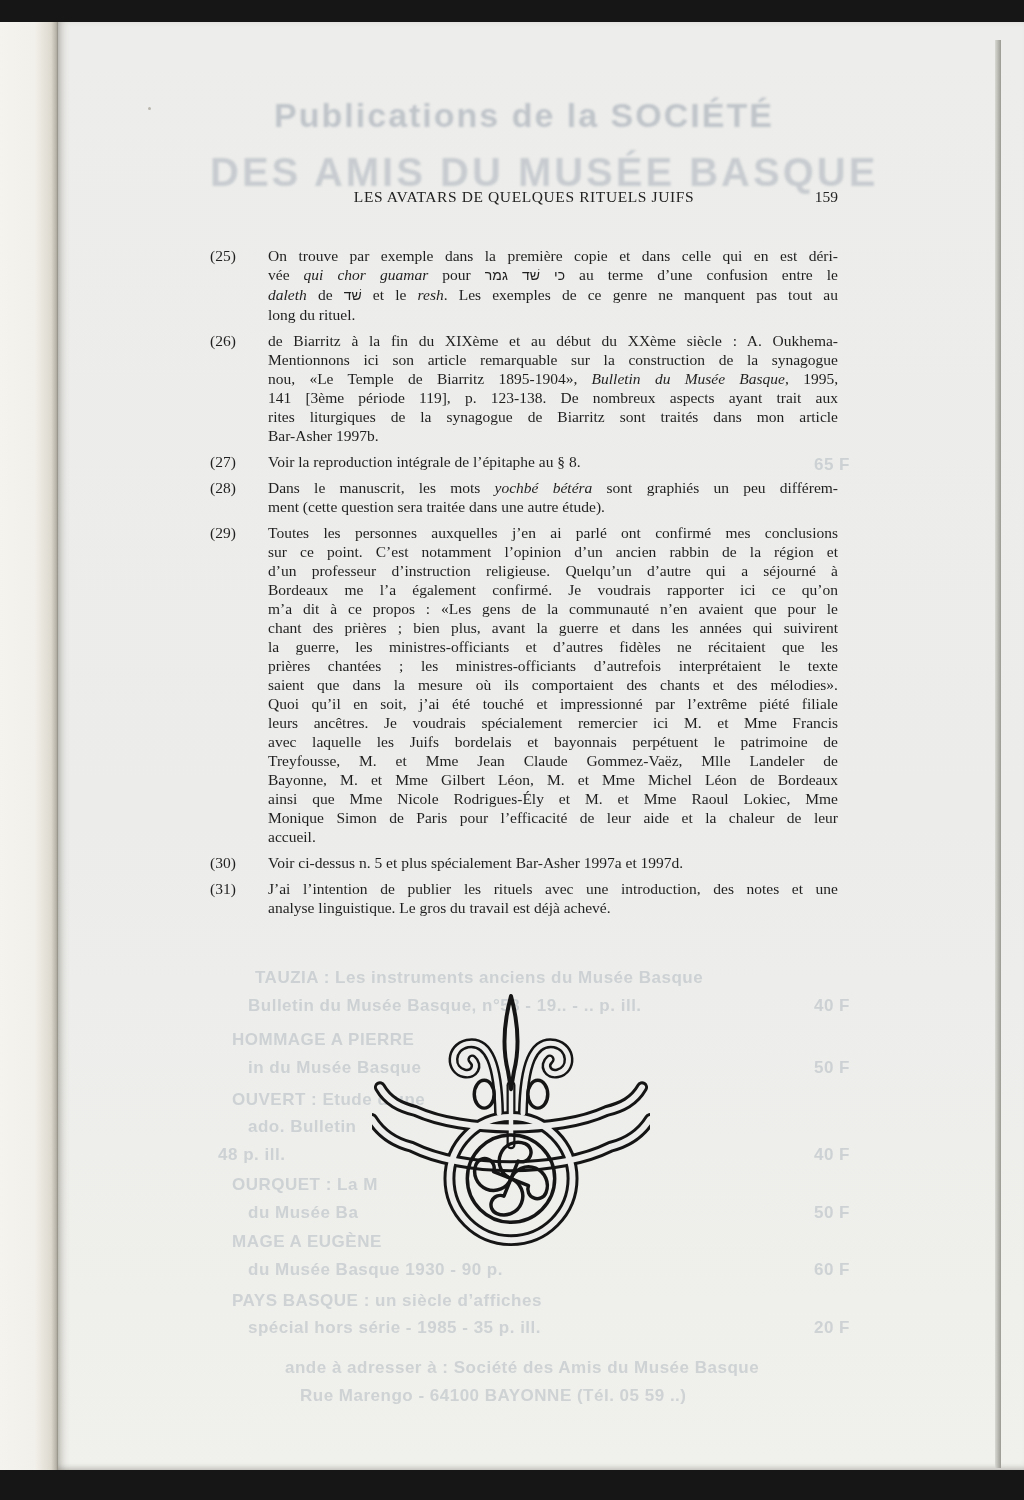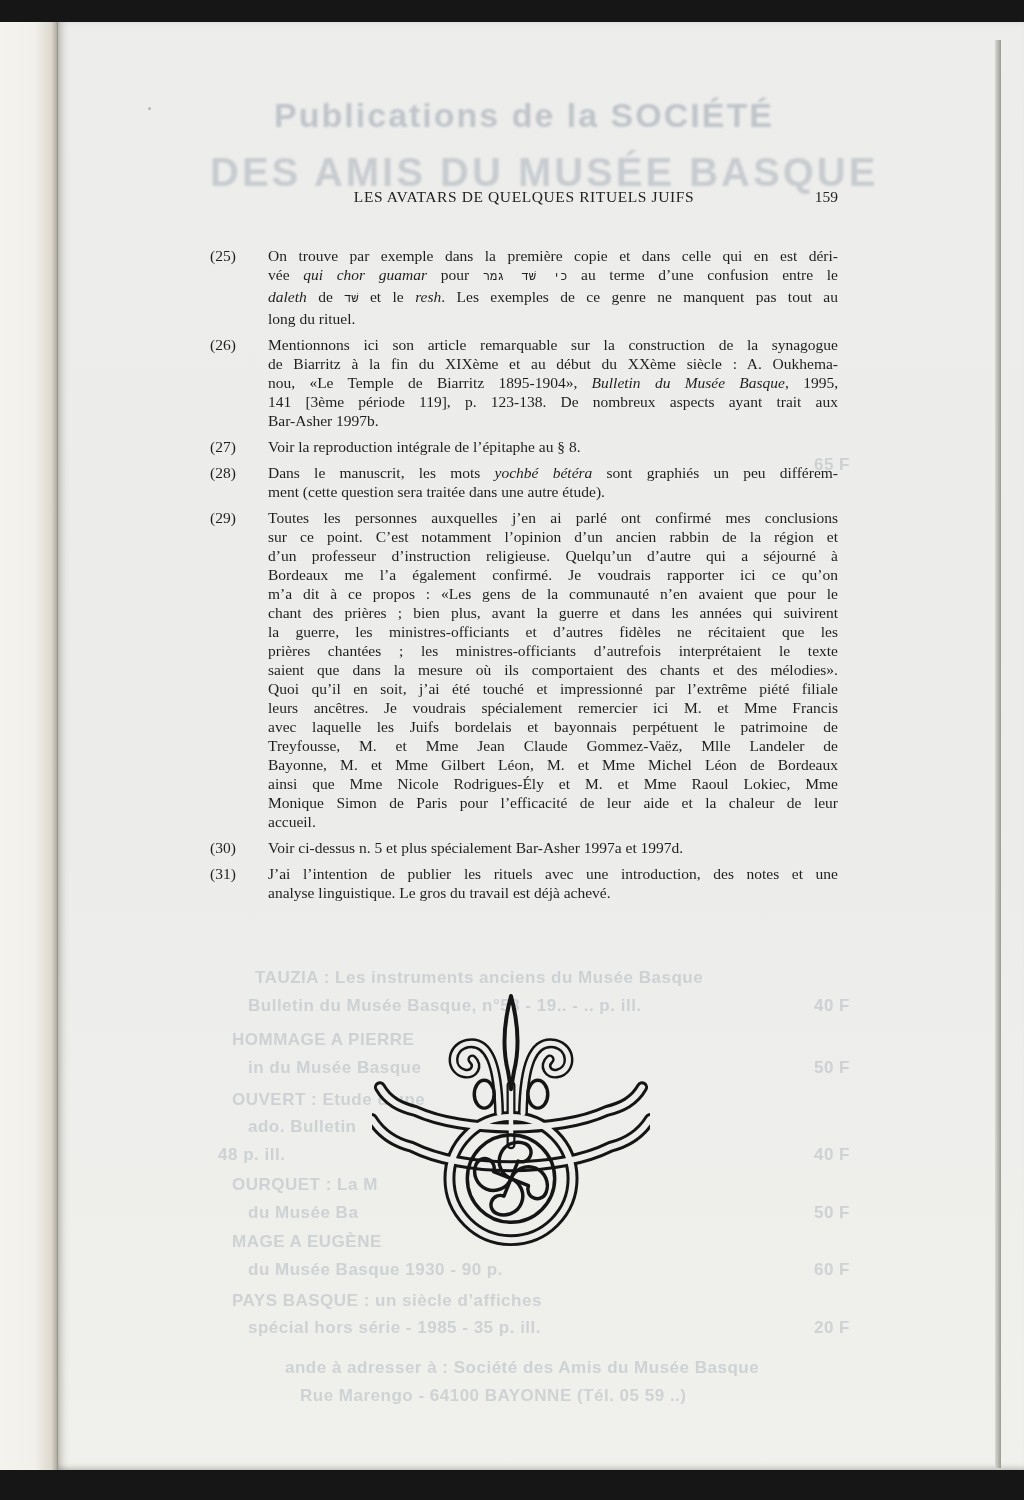--- a/index.html
+++ b/index.html
@@ -32,21 +32,21 @@
   .header .title{position:absolute;left:0;right:0;text-align:center;}
   .header .pnum{position:absolute;right:0;top:0;letter-spacing:0;}
 
   
   .notes{position:absolute;left:152px;top:224px;width:628px;color:#1f1f1f;
     font-size:15.5px;line-height:19px;}
   .note{display:grid;grid-template-columns:38px 590px;margin-bottom:7px;}
   .note-num{text-align:left;}
   .note-line{text-align:justify;text-align-last:justify;margin-left:20px;}
   .note-line.last{text-align-last:left;}
-  .heb{font-family:Liberation Mono, monospace;font-size:12px;unicode-bidi:isolate;}
+  .heb{font-family:Liberation Sans, sans-serif;font-size:14px;unicode-bidi:isolate;}
 
   
   .emblem{position:absolute;left:314px;top:971px;width:278px;height:262px;}
 </style>
 </head>
 <body>
 
 <div class="stage">
   <div class="prev-page"></div>
 
@@ -65,24 +65,25 @@
           <div>
             <div class="note-line">On trouve par exemple dans la première copie et dans celle qui en est déri-</div>
             <div class="note-line">vée <i>qui chor guamar</i> pour <span class="heb" dir="rtl">כי שׁד גמר</span> au terme d’une confusion entre le</div>
             <div class="note-line"><i>daleth</i> de <span class="heb" dir="rtl">שׁד</span> et le <i>resh</i>. Les exemples de ce genre ne manquent pas tout au</div>
             <div class="note-line last">long du rituel.</div>
           </div>
         </div>
         <div class="note">
           <div class="note-num">(26)</div>
           <div>
+            <div class="note-line">de Biarritz à la fin du XIXème et au début du XXème siècle : A. Oukhema-</div>
             <div class="note-line">Mentionnons ici son article remarquable sur la construction de la synagogue</div>
-            <div class="note-line">de Biarritz à la fin du XIXème et au début du XXème siècle : A. Oukhema-</div>
             <div class="note-line">nou, «Le Temple de Biarritz 1895-1904», <i>Bulletin du Musée Basque</i>, 1995,</div>
             <div class="note-line">141 [3ème période 119], p. 123-138. De nombreux aspects ayant trait aux</div>
+            <div class="note-line">rites liturgiques de la synagogue de Biarritz sont traités dans mon article</div>
             <div class="note-line last">Bar-Asher 1997b.</div>
           </div>
         </div>
         <div class="note">
           <div class="note-num">(27)</div>
           <div>
             <div class="note-line last">Voir la reproduction intégrale de l’épitaphe au § 8.</div>
           </div>
         </div>
         <div class="note">

